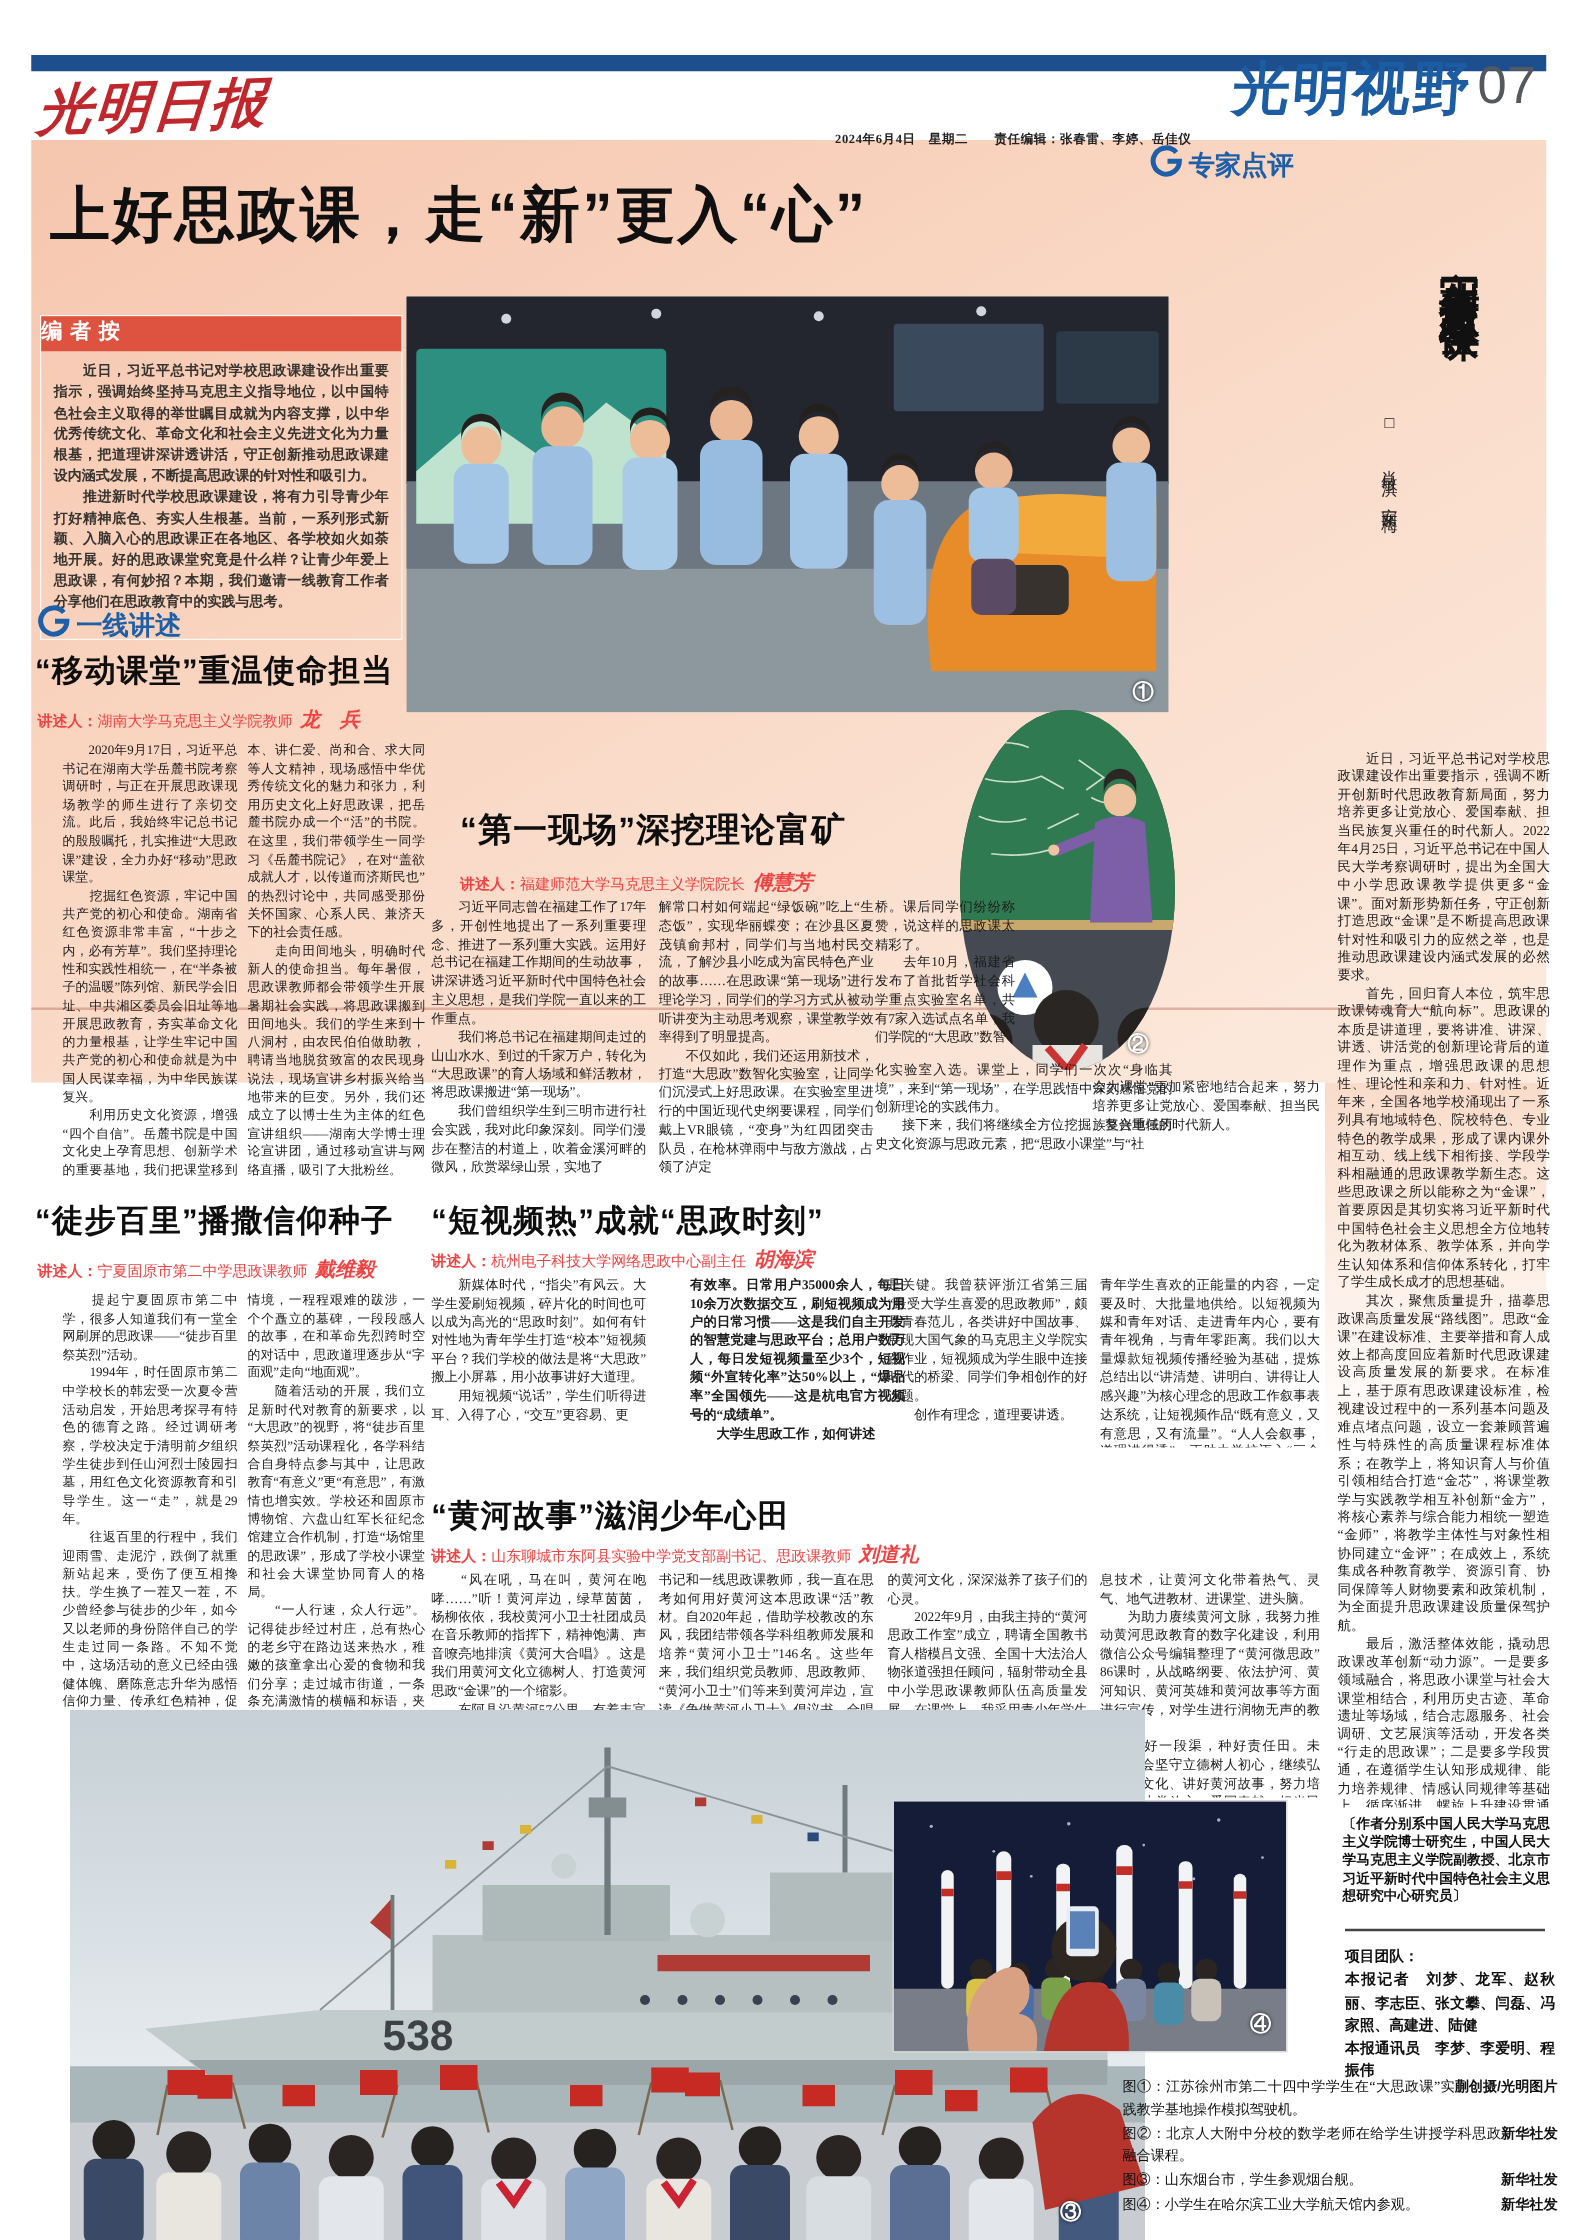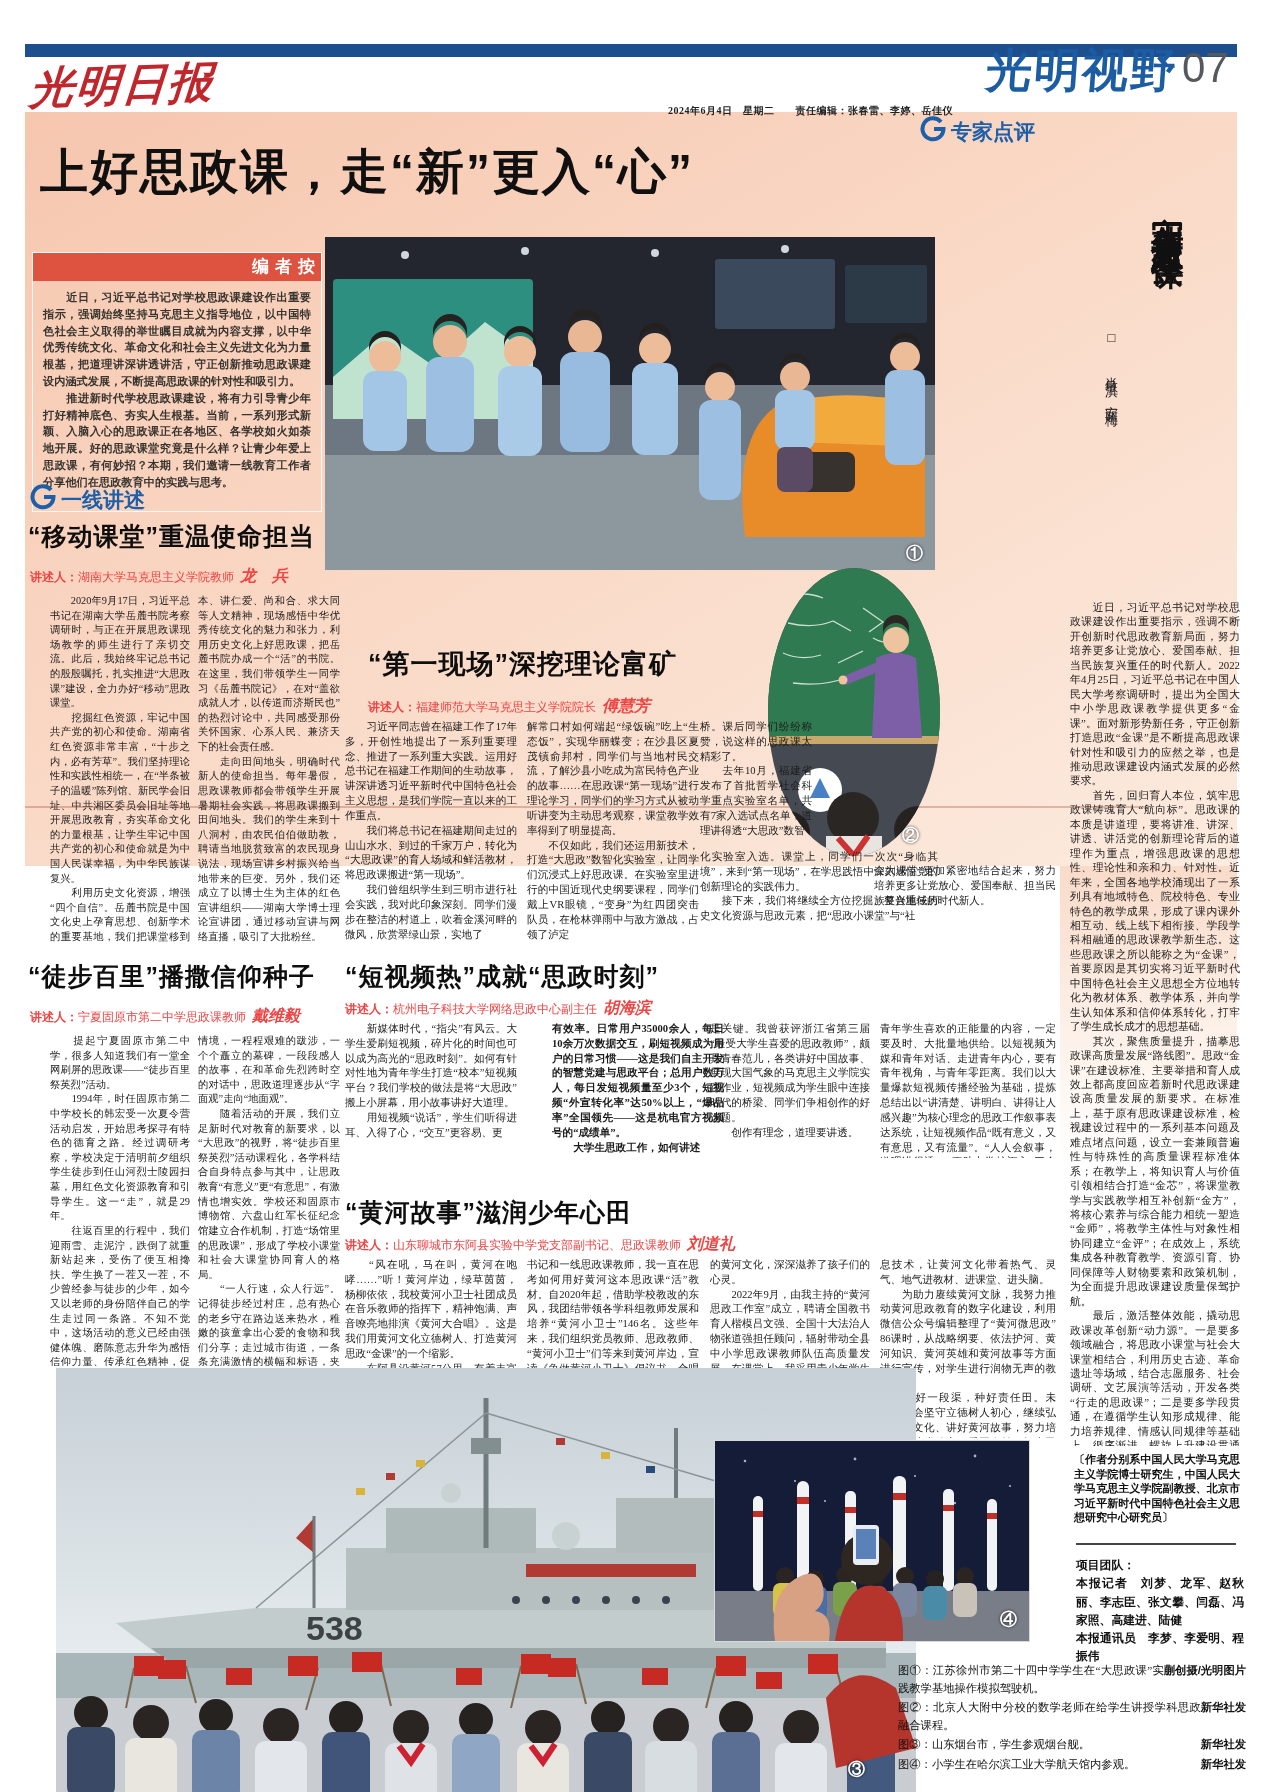--- a/index.html
+++ b/index.html
@@ -25,21 +25,21 @@
 
   
   .main-headline{left:40px;top:140px;width:880px;font-size:48px;font-weight:700;color:#101010;
                  font-family:"Liberation Sans",sans-serif;letter-spacing:2px;}
   .gm-label{display:flex;align-items:center;gap:5px;font-family:"Liberation Sans",sans-serif;
             font-weight:900;color:#1d5fa8;}
   .expert-label{left:920px;top:116px;font-size:21px;}
   .frontline-label{left:30px;top:484px;font-size:21px;}
   .note-box{left:32px;top:252px;width:288px;height:258px;border:1px solid rgba(255,255,255,.85);}
   .note-head{height:28px;background:#dd5340;color:#fff;font-size:17px;font-weight:700;
-             text-align:right;line-height:28px;font-family:Liberation Sans, sans-serif;letter-spacing:6px;}
+             text-align:left;line-height:28px;font-family:Liberation Mono, monospace;letter-spacing:6px;}
   .note-body{padding:8px 10px;font-size:11.2px;line-height:1.5;text-align:justify;color:#38342f;
              font-weight:600;white-space:pre-line;overflow:hidden;height:206px;}
 
   
   .expert-title{left:1146px;top:192px;height:420px;writing-mode:vertical-rl;font-size:32px;
                 font-weight:900;color:#111;letter-spacing:4px;font-family:"Liberation Serif",serif;}
   .expert-authors{left:1102px;top:330px;height:240px;writing-mode:vertical-rl;font-size:13px;
                   color:#222;letter-spacing:4px;}
   .expert-body{left:1070px;top:600px;width:170px;height:846px;font-size:10.8px;line-height:1.34;
                text-align:justify;white-space:pre-line;overflow:hidden;color:#1b1b1b;}
@@ -279,21 +279,21 @@
   <div class="abs art-h h-b">“第一现场”深挖理论富矿</div>
   <div class="abs byline by-b">
     <b>讲述人：</b><span>福建师范大学马克思主义学院院长</span><span class="by-name">傅慧芳</span>
   </div>
   <div id="b1" class="tcol fz-b">　　习近平同志曾在福建工作了17年多，开创性地提出了一系列重要理念、推进了一系列重大实践。运用好总书记在福建工作期间的生动故事，讲深讲透习近平新时代中国特色社会主义思想，是我们学院一直以来的工作重点。
 　　我们将总书记在福建期间走过的山山水水、到过的千家万户，转化为“大思政课”的育人场域和鲜活教材，将思政课搬进“第一现场”。
 　　我们曾组织学生到三明市进行社会实践，我对此印象深刻。同学们漫步在整洁的村道上，吹着金溪河畔的微风，欣赏翠绿山景，实地了</div>
   <div id="b2" class="tcol fz-b">解常口村如何端起“绿饭碗”吃上“生态饭”，实现华丽蝶变；在沙县区夏茂镇俞邦村，同学们与当地村民交流，了解沙县小吃成为富民特色产业的故事……在思政课“第一现场”进行理论学习，同学们的学习方式从被动听讲变为主动思考观察，课堂教学效率得到了明显提高。
 　　不仅如此，我们还运用新技术，打造“大思政”数智化实验室，让同学们沉浸式上好思政课。在实验室里进行的中国近现代史纲要课程，同学们戴上VR眼镜，“变身”为红四团突击队员，在枪林弹雨中与敌方激战，占领了泸定</div>
   <div id="b3" class="tcol fz-b">桥。课后同学们纷纷称赞，说这样的思政课太精彩了。
-　　去年10月，福建省发布了首批哲学社会科学重点实验室名单，共有7家入选试点名单，道理讲得透“大思政”数智</div>
+　　去年10月，福建省发布了首批哲学社会科学重点实验室名单，共有7家入选试点名单，我们学院的“大思政”数智</div>
   <div id="b4" class="tcol fz-b">会大课堂”更加紧密地结合起来，努力培养更多让党放心、爱国奉献、担当民族复兴重任的时代新人。</div>
   <div id="b3b" class="tcol fz-b">化实验室入选。课堂上，同学们一次次“身临其境”，来到“第一现场”，在学思践悟中深刻感悟党的创新理论的实践伟力。
 　　接下来，我们将继续全方位挖掘、整合地域历史文化资源与思政元素，把“思政小课堂”与“社</div>
 
   <div class="abs art-h h-c">“短视频热”成就“思政时刻”</div>
   <div class="abs byline by-c">
     <b>讲述人：</b><span>杭州电子科技大学网络思政中心副主任</span><span class="by-name">胡海滨</span>
   </div>
   <div id="c1" class="tcol fz-b">　　新媒体时代，“指尖”有风云。大学生爱刷短视频，碎片化的时间也可以成为高光的“思政时刻”。如何有针对性地为青年学生打造“校本”短视频平台？我们学校的做法是将“大思政”搬上小屏幕，用小故事讲好大道理。
 　　用短视频“说话”，学生们听得进耳、入得了心，“交互”更容易、更</div>

